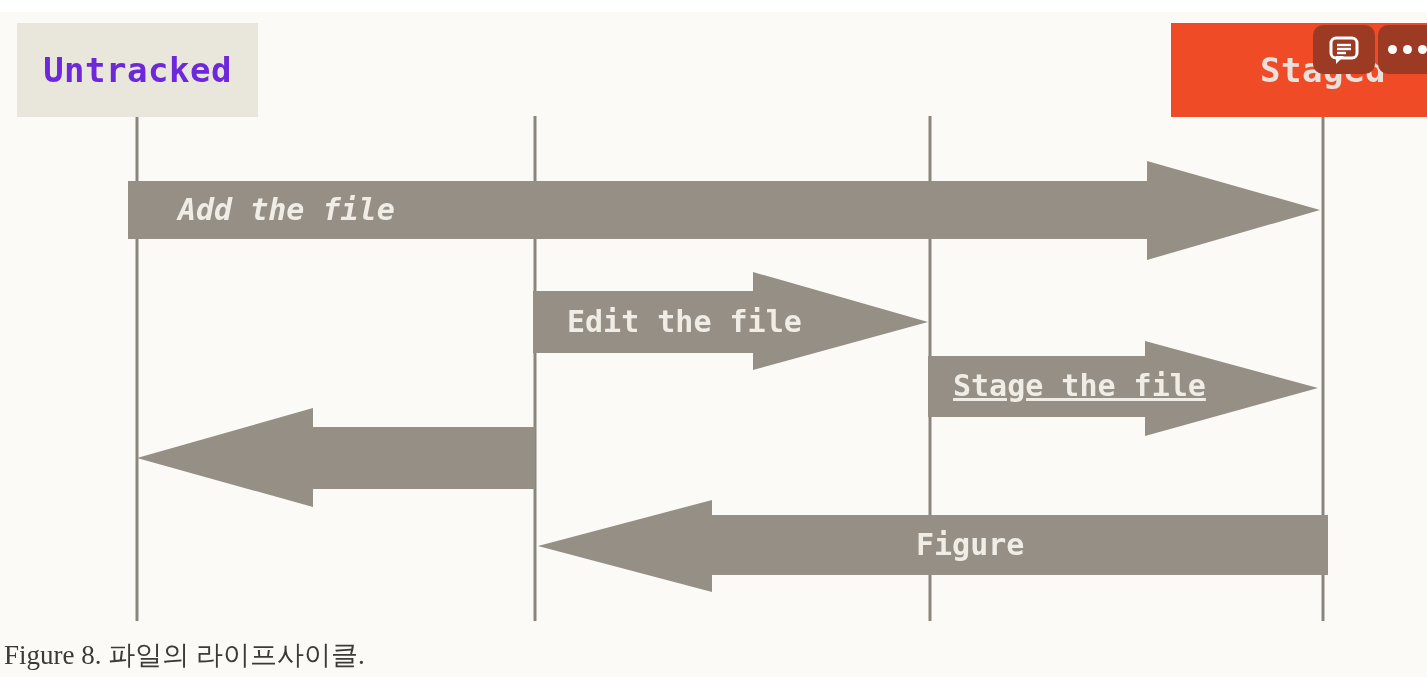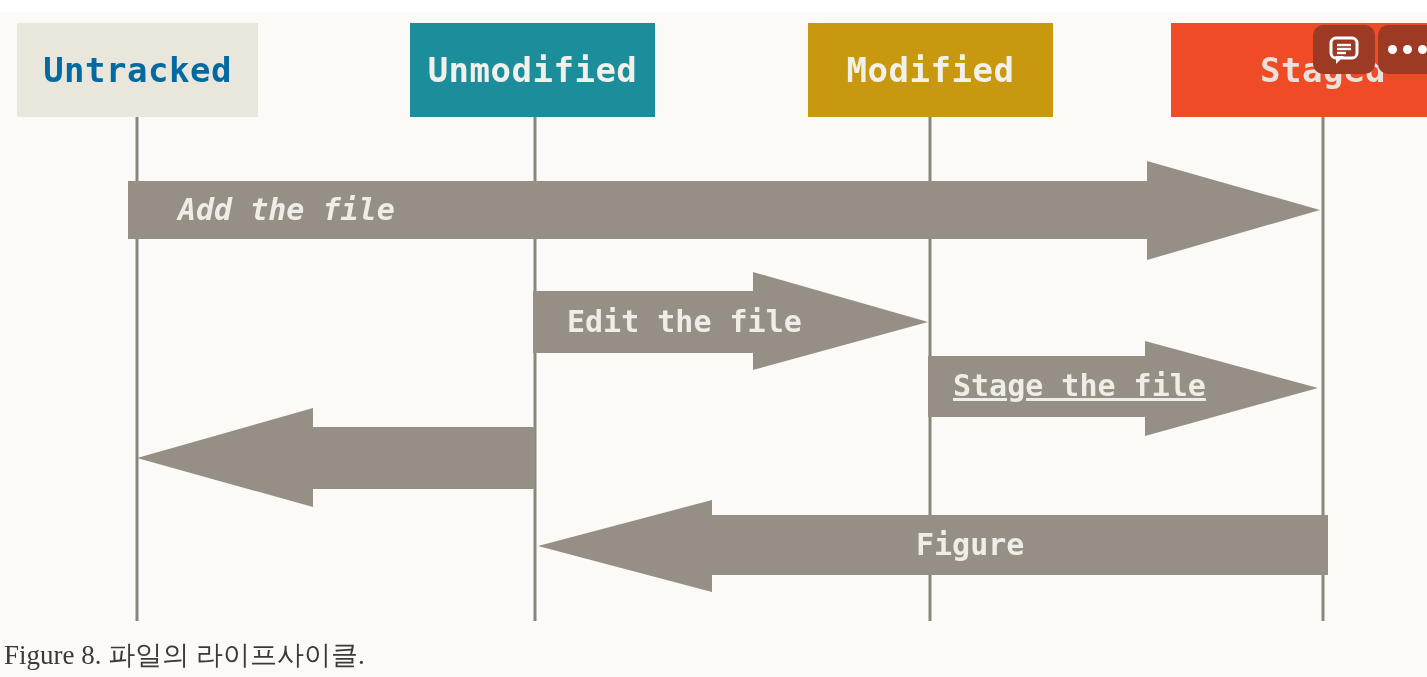--- a/index.html
+++ b/index.html
@@ -23,21 +23,21 @@
     position: absolute;
     top: 23px;
     height: 94px;
     display: flex;
     align-items: center;
     justify-content: center;
     font-size: 34px;
     font-weight: bold;
     letter-spacing: 0.5px;
   }
-  .box-untracked  { left: 17px;   width: 241px; background: #e9e7dc; color: #0369a1; }
+  .box-untracked  { left: 17px;   width: 241px; background: #e9e7dc; color: #6d28d9; }
   .box-unmodified { left: 410px;  width: 245px; background: #1b8d9b; color: #f1f0ea; }
   .box-modified   { left: 808px;  width: 245px; background: #c8980e; color: #f1f0ea; }
   .box-staged     { left: 1171px; width: 304px; background: #f04b27; color: #e9e2dc; }
   .arrow-label {
     position: absolute;
     color: #f0ede7;
     font-size: 30px;
     font-weight: bold;
     line-height: 32px;
     white-space: nowrap;
@@ -96,26 +96,20 @@
     <polygon points="128,181 1147,181 1147,161 1320,210 1147,260 1147,239 128,239" fill="#968f85"></polygon>
     <polygon points="533,291 753,291 753,272 928,322 753,370 753,353 533,353" fill="#968f85"></polygon>
     <polygon points="928,356 1145,356 1145,341 1318,388 1145,436 1145,417 928,417" fill="#968f85"></polygon>
     <polygon points="535,427 313,427 313,408 137,458 313,507 313,489 535,489" fill="#968f85"></polygon>
     <polygon points="1328,515 712,515 712,500 538,546 712,592 712,575 1328,575" fill="#968f85"></polygon>
   </svg>
 
   <div class="state-box box-untracked">
     <span>Untracked</span>
   </div>
-  <div class="state-box box-unmodified">
-    <span>Unmodified</span>
-  </div>
-  <div class="state-box box-modified">
-    <span>Modified</span>
-  </div>
   <div class="state-box box-staged">
     <span>Staged</span>
   </div>
 
   <div class="arrow-label lbl-add">Add the file</div>
   <div class="arrow-label lbl-edit">Edit the file</div>
   <div class="arrow-label lbl-stage">Stage the file</div>
   <div class="arrow-label lbl-commit">Figure</div>
 
   <div class="caption">Figure 8. 파일의 라이프사이클.</div>

